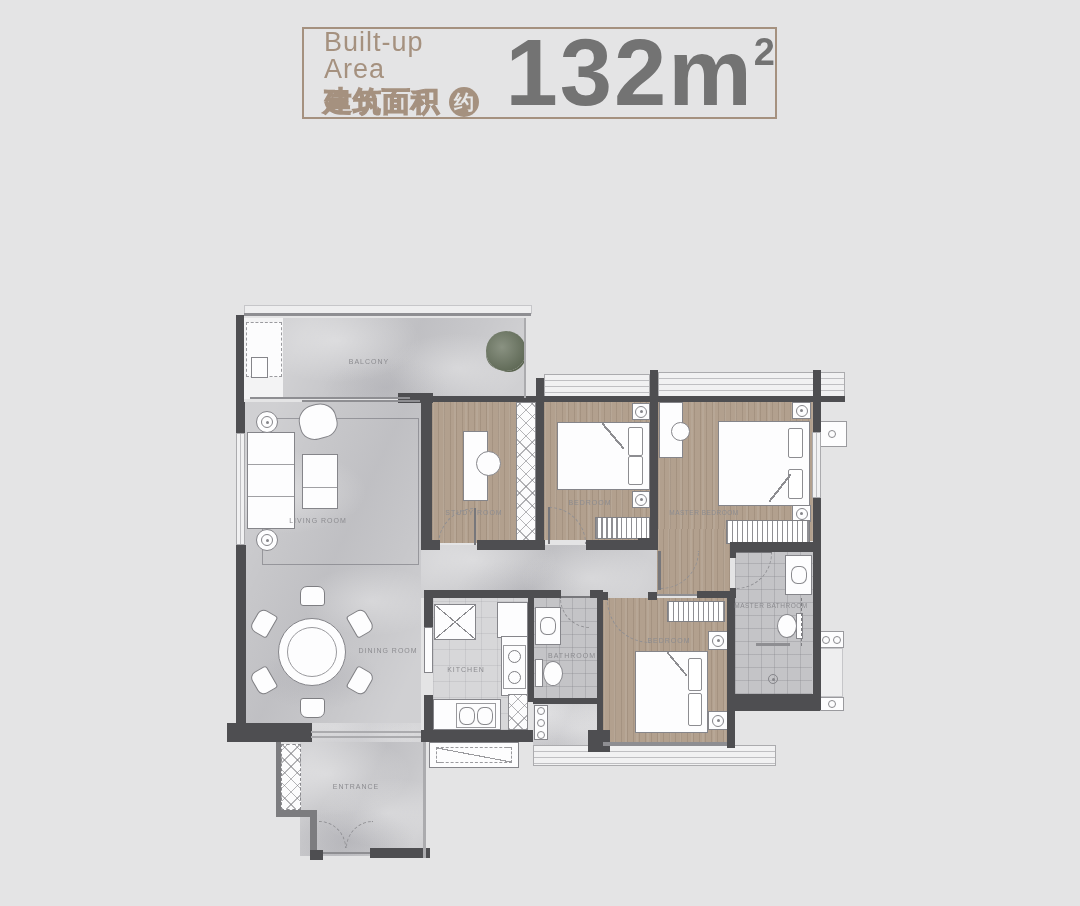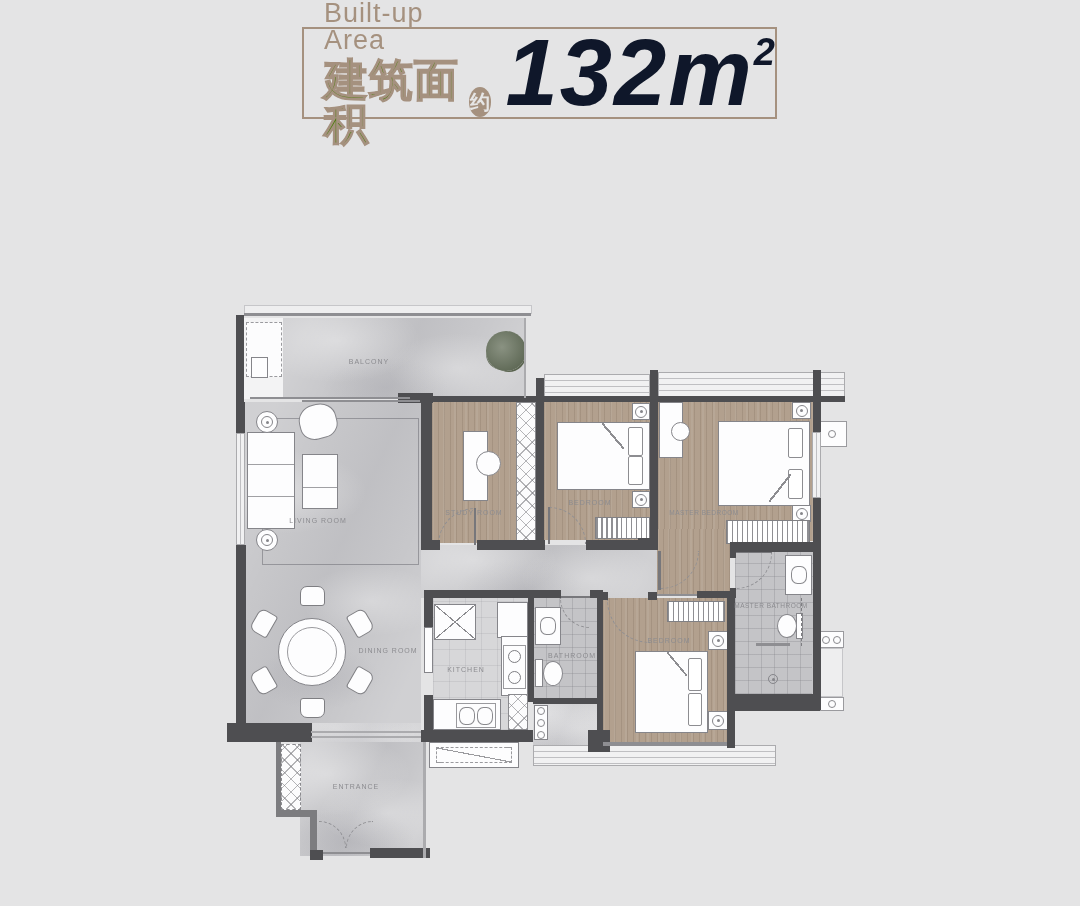--- a/index.html
+++ b/index.html
@@ -7,25 +7,25 @@
        font-family:"Liberation Sans","DejaVu Sans",sans-serif;}
   #app{position:relative;width:1080px;height:906px;background:#e4e4e5;}
   .abs{position:absolute;box-sizing:border-box;}
 
   
   .title-box{left:302px;top:27px;width:475px;height:92px;border:2px solid #a5917f;
              display:flex;align-items:center;}
   .t-left{margin-left:20px;line-height:1;}
   .t-en{font-size:27px;color:#a5917f;letter-spacing:1px;font-weight:500;}
   .t-zh-row{display:flex;align-items:center;margin-top:4px;}
-  .t-zh{font-size:44px;font-weight:700;letter-spacing:1px;color:#4d7c0f;
+  .t-zh{font-size:28px;font-weight:700;letter-spacing:1px;color:#a21caf;
         -webkit-text-stroke:1.4px #a5917f;}
   .t-approx{width:30px;height:30px;line-height:30px;border-radius:50%;background:#a5917f;
             color:#e6e6e6;font-size:20px;text-align:center;margin-left:9px;font-weight:700;}
-  .t-num{display:flex;align-items:flex-start;margin-left:14px;color:#0f172a;line-height:.78;font-style:italic;}
+  .t-num{display:flex;align-items:flex-start;margin-left:14px;color:#737373;line-height:.78;}
   .t-num .n{font-size:94px;font-weight:700;letter-spacing:2px;}
   .t-num .s{font-size:38px;font-weight:700;margin-top:2px;}
 
   
   .marble{background-color:#c7c7ca;background-image:
     radial-gradient(ellipse 120px 60px at 22% 28%,rgba(255,255,255,.35),transparent 70%),
     radial-gradient(ellipse 100px 50px at 72% 62%,rgba(255,255,255,.3),transparent 70%),
     radial-gradient(ellipse 90px 45px at 42% 86%,rgba(170,170,176,.4),transparent 70%),
     linear-gradient(115deg,rgba(255,255,255,.16) 10%,transparent 30%,rgba(158,158,164,.18) 50%,transparent 70%,rgba(255,255,255,.16) 90%);}
   .wood{background-color:#b2a08e;background-image:

